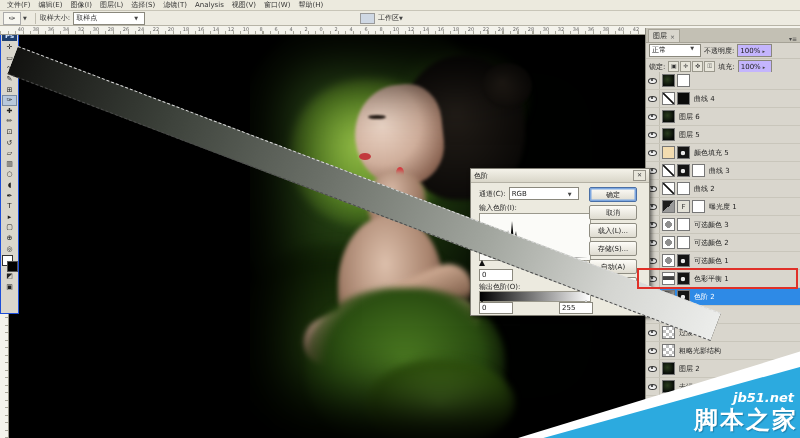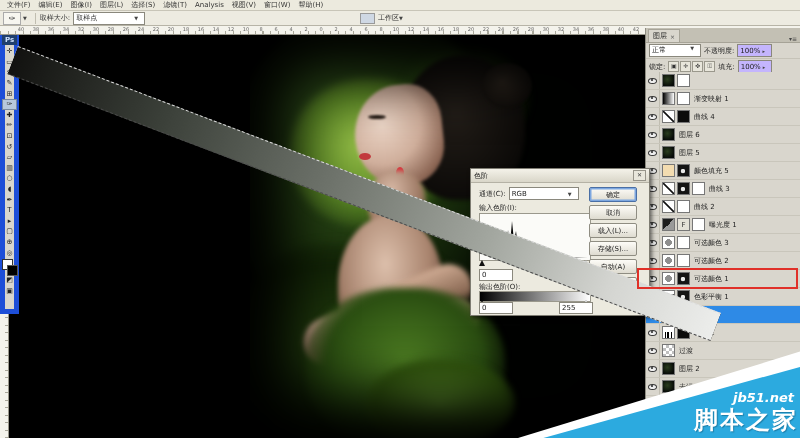--- a/index.html
+++ b/index.html
@@ -62,21 +62,21 @@
      background:radial-gradient(ellipse at 40% 30%,#d7b8a5 0%,#9c7863 60%,rgba(20,10,5,0) 92%);filter:blur(2px);}
   .chest{left:88px;top:182px;width:105px;height:140px;border-radius:50% 50% 45% 45%;
      background:radial-gradient(ellipse at 45% 35%,#dcbfab 0%,#a8836d 55%,#5c4234 82%,rgba(0,0,0,0) 96%);filter:blur(2px);}
   .arm{left:48px;top:258px;width:180px;height:48px;border-radius:24px;transform:rotate(-24deg);
      background:linear-gradient(180deg,#cfab93 0%,#8a6954 70%,rgba(0,0,0,0) 100%);filter:blur(2.5px);}
   .arm2{left:90px;top:300px;width:150px;height:42px;border-radius:22px;transform:rotate(-38deg);
      background:linear-gradient(180deg,#c2a089 0%,#755944 75%,rgba(0,0,0,0) 100%);filter:blur(2.5px);}
   .vignette{left:0;top:0;width:100%;height:100%;box-shadow:inset 0 0 60px 40px #000;}
   
   #toolbar{position:absolute;left:0;top:28px;width:19px;height:286px;background:#d9d6cd;
-           border:5px solid #1d4ed8;box-sizing:border-box;z-index:5;display:flex;flex-direction:column;align-items:center;}
+           border:1px solid #1d4ed8;box-sizing:border-box;z-index:5;display:flex;flex-direction:column;align-items:center;}
   #ps-logo{width:15px;height:11px;background:#1f3f6e;color:#cfe2ff;font-size:7px;font-weight:bold;
            display:flex;align-items:center;justify-content:center;margin:1px 0 1px 0;}
   .tool{width:15px;height:10.6px;font-size:7px;line-height:10px;color:#222;display:flex;
         align-items:center;justify-content:center;}
   .tool.active{background:#b8c8dc;border:1px solid #7a8aa0;box-sizing:border-box;}
   #swatches{position:relative;width:15px;height:16px;margin-top:1px;}
   #fg-swatch{position:absolute;left:0;top:0;width:9px;height:9px;background:#fff;border:1px solid #333;}
   #bg-swatch{position:absolute;left:5px;top:6px;width:9px;height:9px;background:#000;border:1px solid #555;}
   
   #grad-band{position:absolute;left:18px;top:46px;width:752px;height:30px;z-index:40;
@@ -386,28 +386,20 @@
           <span class="eye"></span>
         </div>
         <div class="th photo-dark"></div>
         <div class="th mask-white"></div>
         <span class="lname"></span>
       </div>
       <div class="lrow">
         <div class="eye-cell">
           <span class="eye"></span>
         </div>
-        <div class="th gradient"></div>
-        <div class="th mask-white"></div>
-        <span class="lname">渐变映射 1</span>
-      </div>
-      <div class="lrow">
-        <div class="eye-cell">
-          <span class="eye"></span>
-        </div>
         <div class="th curve"></div>
         <div class="th mask-black"></div>
         <span class="lname">曲线 4</span>
       </div>
       <div class="lrow">
         <div class="eye-cell">
           <span class="eye"></span>
         </div>
         <div class="th photo-dark"></div>
         <span class="lname">图层 6</span>
@@ -500,20 +492,27 @@
         <div class="th hist"></div>
         <div class="th mask-black"></div>
         <span class="lname">色阶 1</span>
       </div>
       <div class="lrow">
         <div class="eye-cell">
           <span class="eye"></span>
         </div>
         <div class="th checker"></div>
         <span class="lname">过渡</span>
+      </div>
+      <div class="lrow">
+        <div class="eye-cell">
+          <span class="eye"></span>
+        </div>
+        <div class="th checker"></div>
+        <span class="lname">粗略光影结构</span>
       </div>
       <div class="lrow">
         <div class="eye-cell">
           <span class="eye"></span>
         </div>
         <div class="th photo-dark"></div>
         <span class="lname">图层 2</span>
       </div>
       <div class="lrow">
         <div class="eye-cell">

